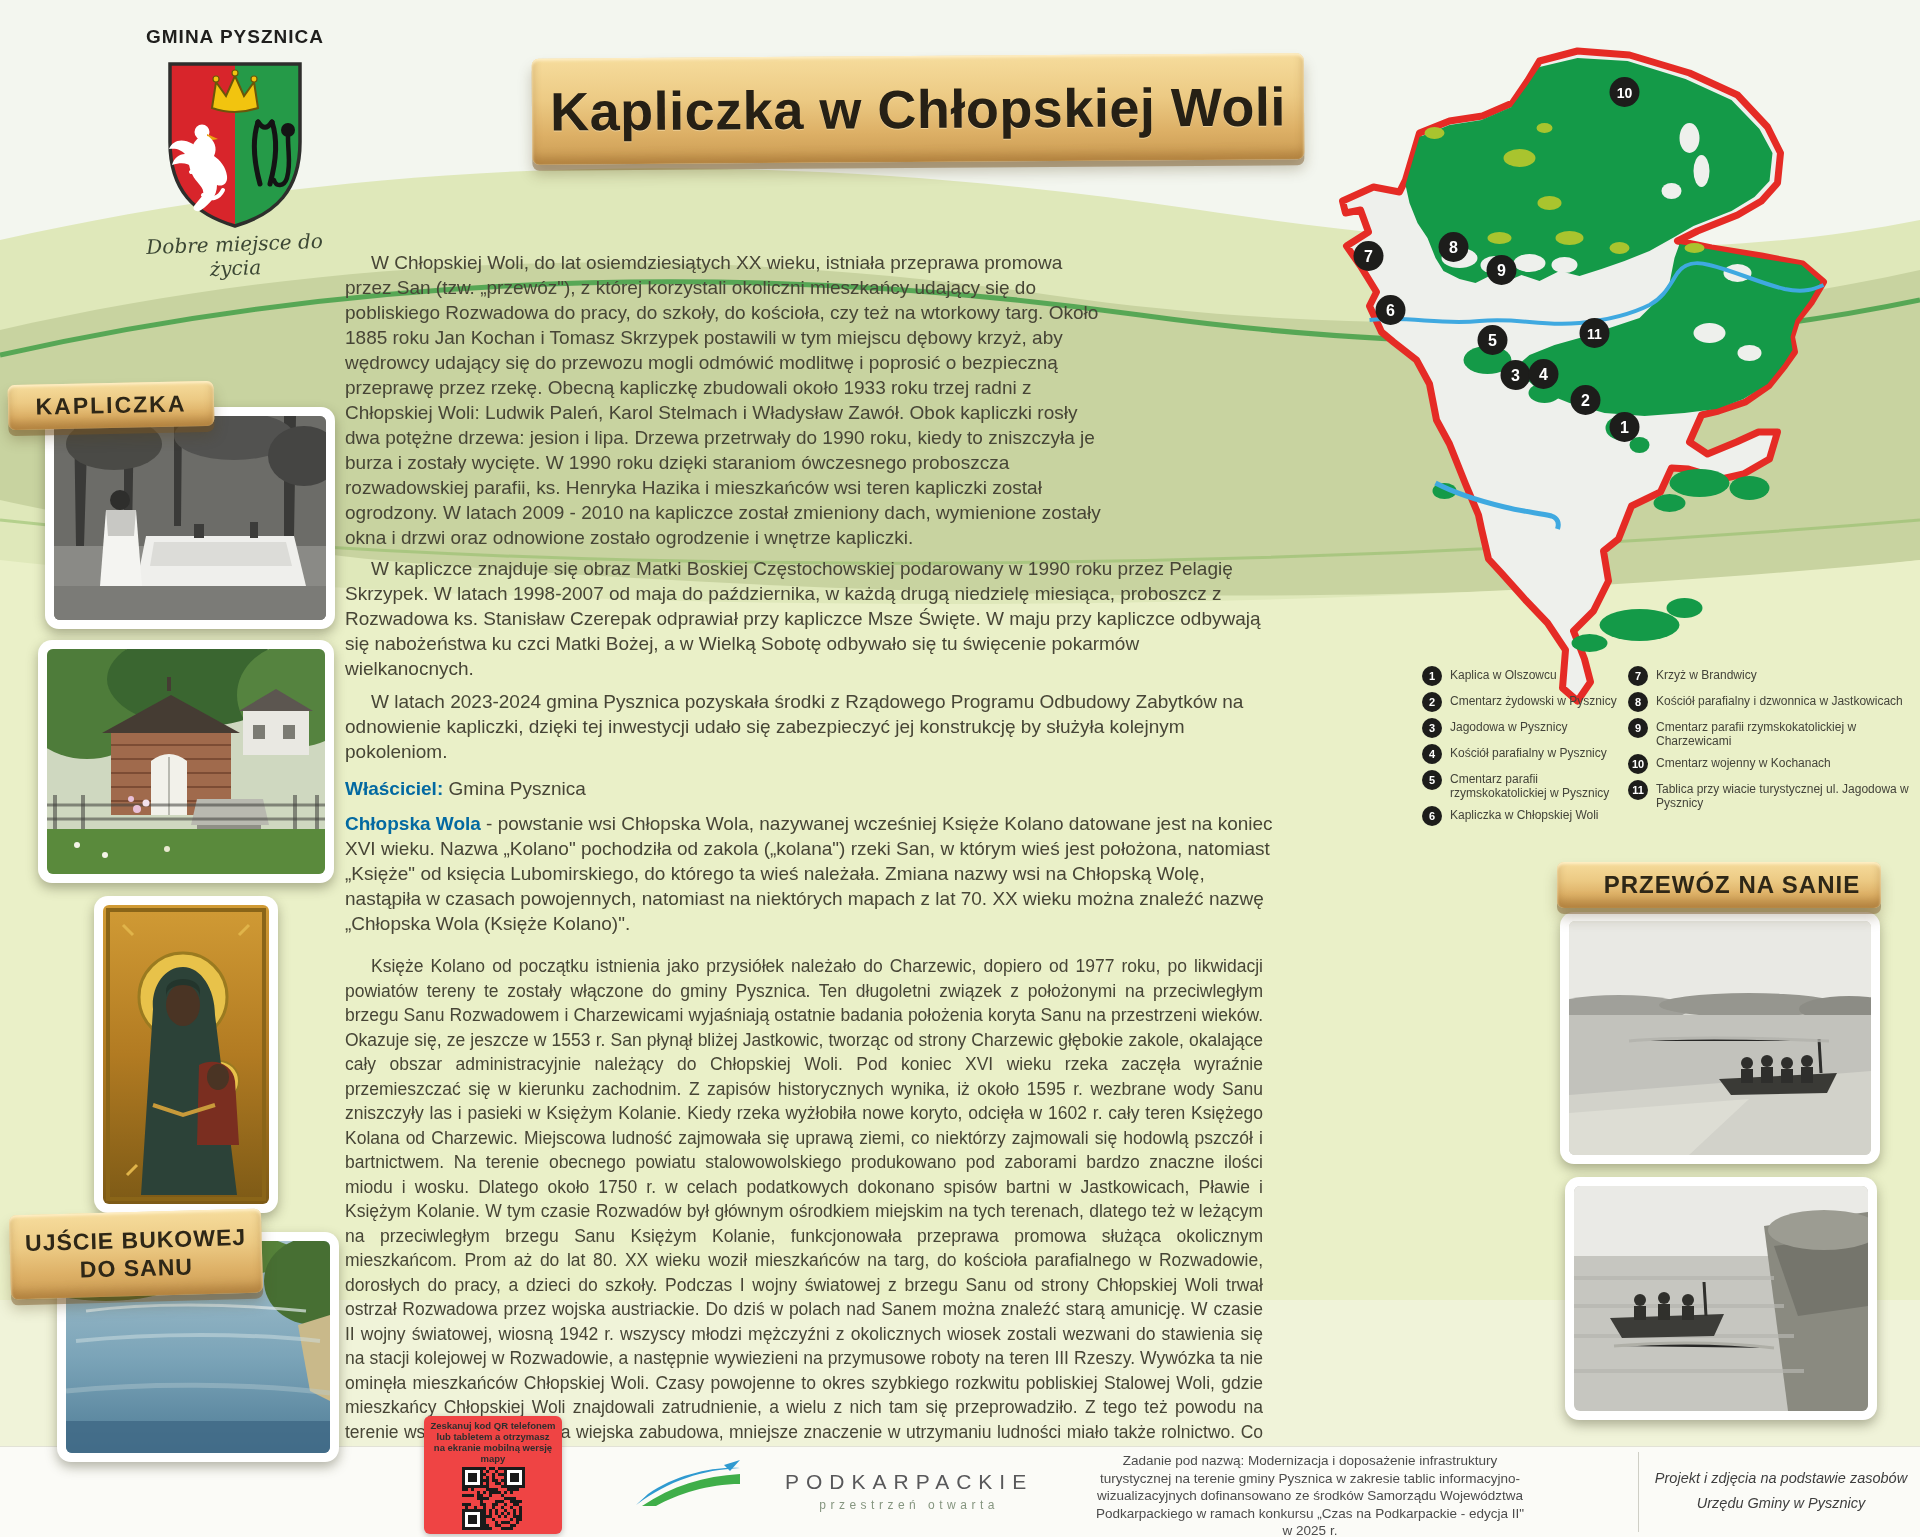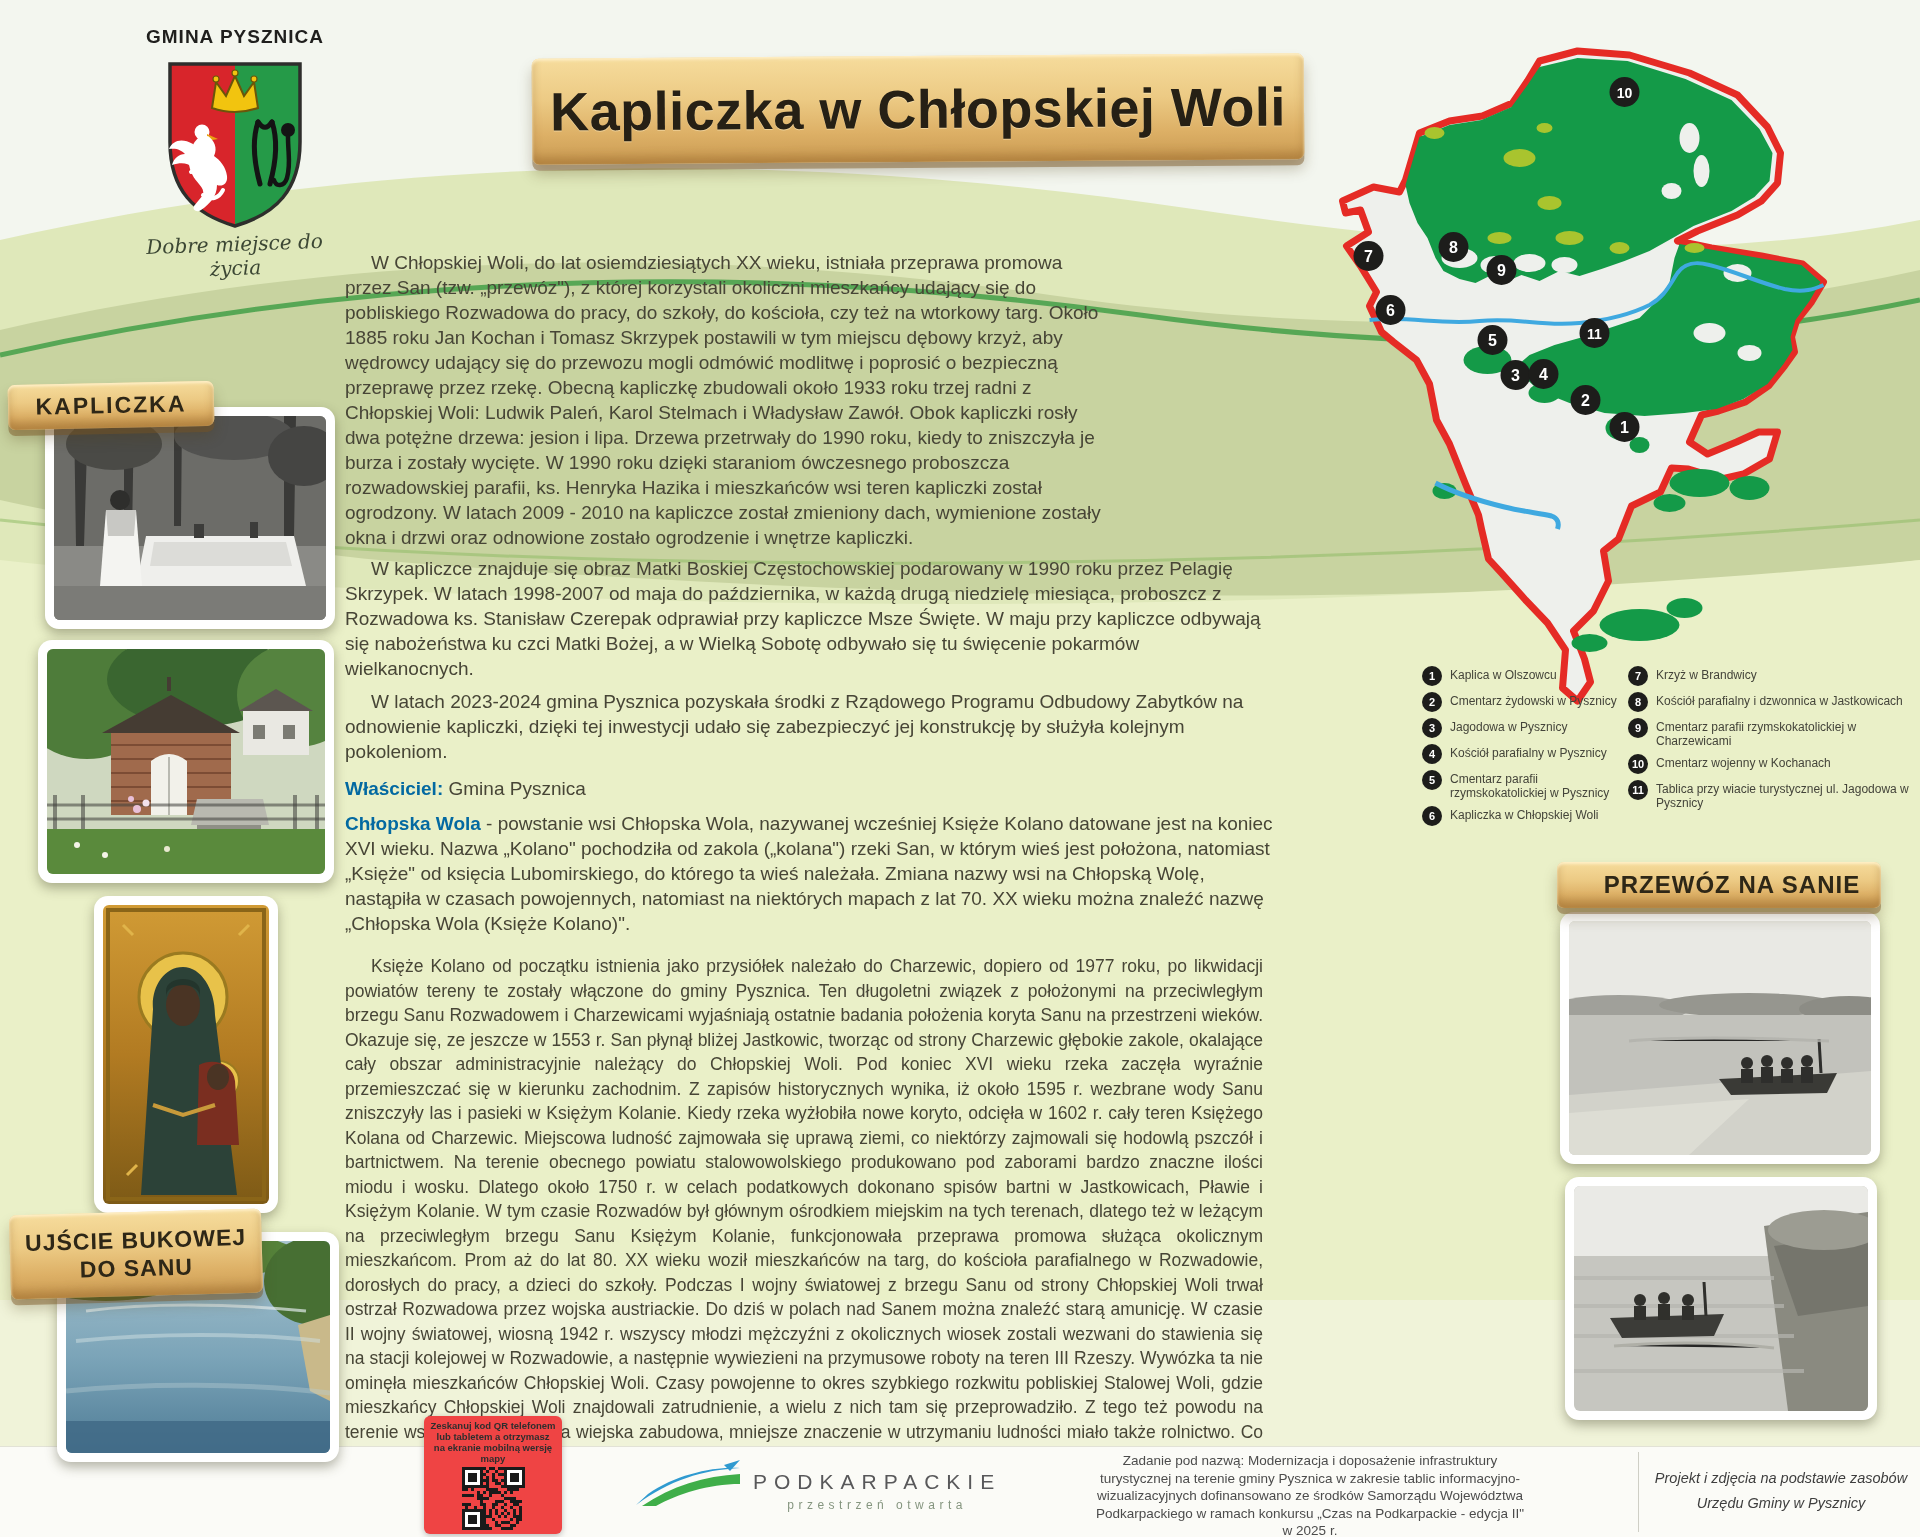--- a/index.html
+++ b/index.html
@@ -63,21 +63,21 @@
               font-size:11px;font-weight:bold;display:flex;align-items:center;justify-content:center;margin-right:8px;}
   .legend-label{font-size:12px;font-weight:normal;line-height:13.5px;color:#44443a;padding-top:3px;}
   #legend-left .legend-label{max-width:172px;}
   #legend-right .legend-label{max-width:262px;}
   
   #footer-strip{left:0;top:1446px;width:1920px;height:91px;background:#fbfbf7;border-top:1px solid #e2e2d6;z-index:2;}
   #qr-card{left:424px;top:1416px;width:138px;height:118px;background:#ef4444;border-radius:6px;
            box-shadow:0 2px 6px rgba(0,0,0,.25);z-index:4;text-align:center;padding:4px 6px;}
   #qr-card .cap{font-size:9.5px;font-weight:bold;line-height:11px;color:#2e2e2e;}
   #qr-card svg{display:block;margin:3px auto 0 auto;}
-  #region-logo{left:636px;top:1458px;display:flex;align-items:flex-start;z-index:3;}
+  #region-logo{left:636px;top:1458px;display:flex;align-items:flex-start;z-index:3;gap:32px;}
   #region-logo .txt{margin-left:12px;padding-top:12px;}
   #region-logo .rt{font-size:21px;letter-spacing:7px;color:#58585a;}
   #region-logo .rs{font-size:12px;letter-spacing:4.5px;color:#85957f;margin-top:4px;text-align:center;}
   #funding{left:1096px;top:1452px;width:428px;text-align:center;font-size:13.5px;line-height:17.5px;color:#4c4c4c;z-index:3;}
   #foot-divider{left:1638px;top:1452px;width:1px;height:80px;background:#cfcfc6;z-index:3;}
   #credits{left:1650px;top:1466px;width:262px;text-align:center;font-style:italic;
            font-size:14.5px;line-height:25px;color:#3e3e3e;z-index:3;}
 </style>
 </head>
 <body>

